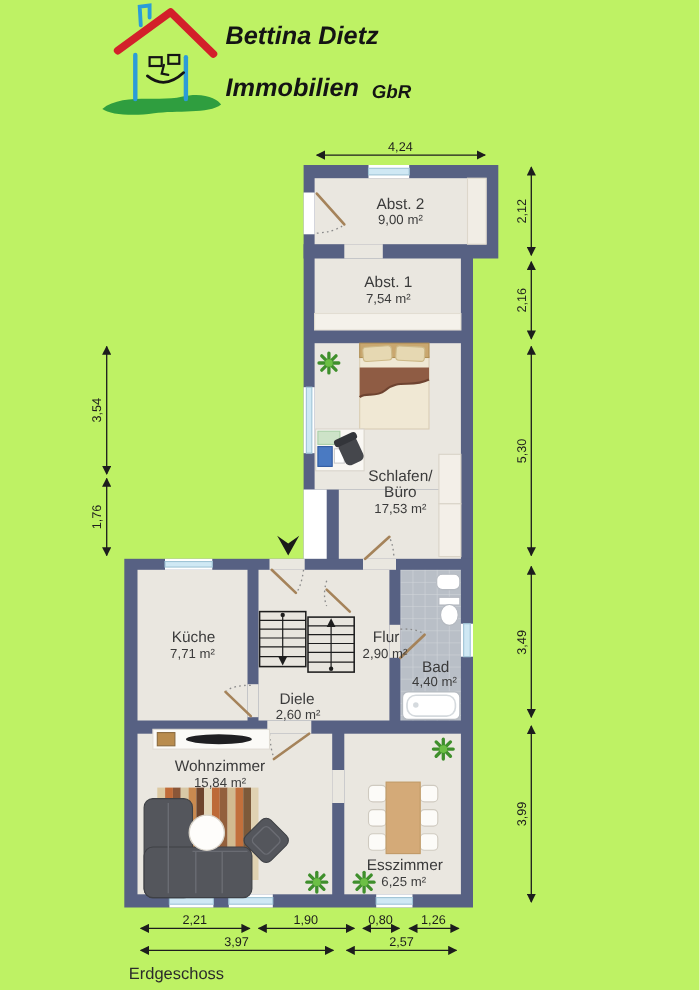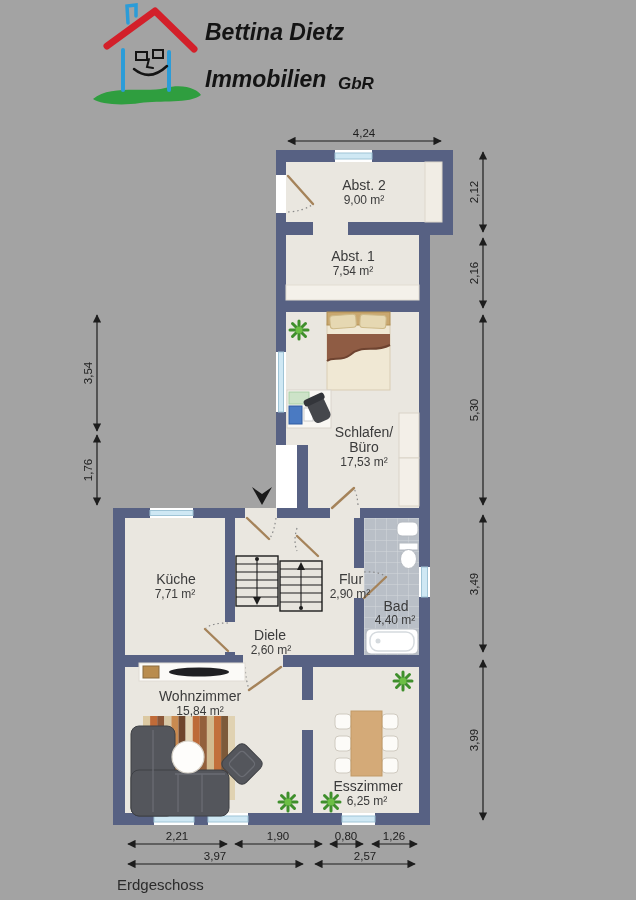--- a/index.html
+++ b/index.html
@@ -1,17 +1,17 @@
 <!DOCTYPE html>
 <html><head>
 <meta charset="utf-8">
 <title>Grundriss Erdgeschoss</title>
 <style>
   html,body{margin:0;padding:0;background:#ffffff;}
-  .page{position:relative;width:636px;height:900px;background:#a3a3a3;overflow:hidden;
+  .page{position:relative;width:636px;height:900px;background:#bef264;overflow:hidden;
         font-family:"Liberation Sans", sans-serif;}
   svg{display:block;}
   text{font-family:"Liberation Sans", sans-serif;}
   .room-name{font-size:14px;fill:#3b3b3b;}
   .room-area{font-size:12px;fill:#3b3b3b;}
   .dim-text{font-size:11.5px;fill:#1d1d1d;}
   .floor-label{font-size:15px;fill:#2b2b2b;}
   .brand1{font-size:23px;font-weight:bold;font-style:italic;fill:#141414;letter-spacing:0px;}
   .brand2{font-size:23px;font-weight:bold;font-style:italic;fill:#141414;}
   .brand3{font-size:17px;font-weight:bold;font-style:italic;fill:#141414;}

